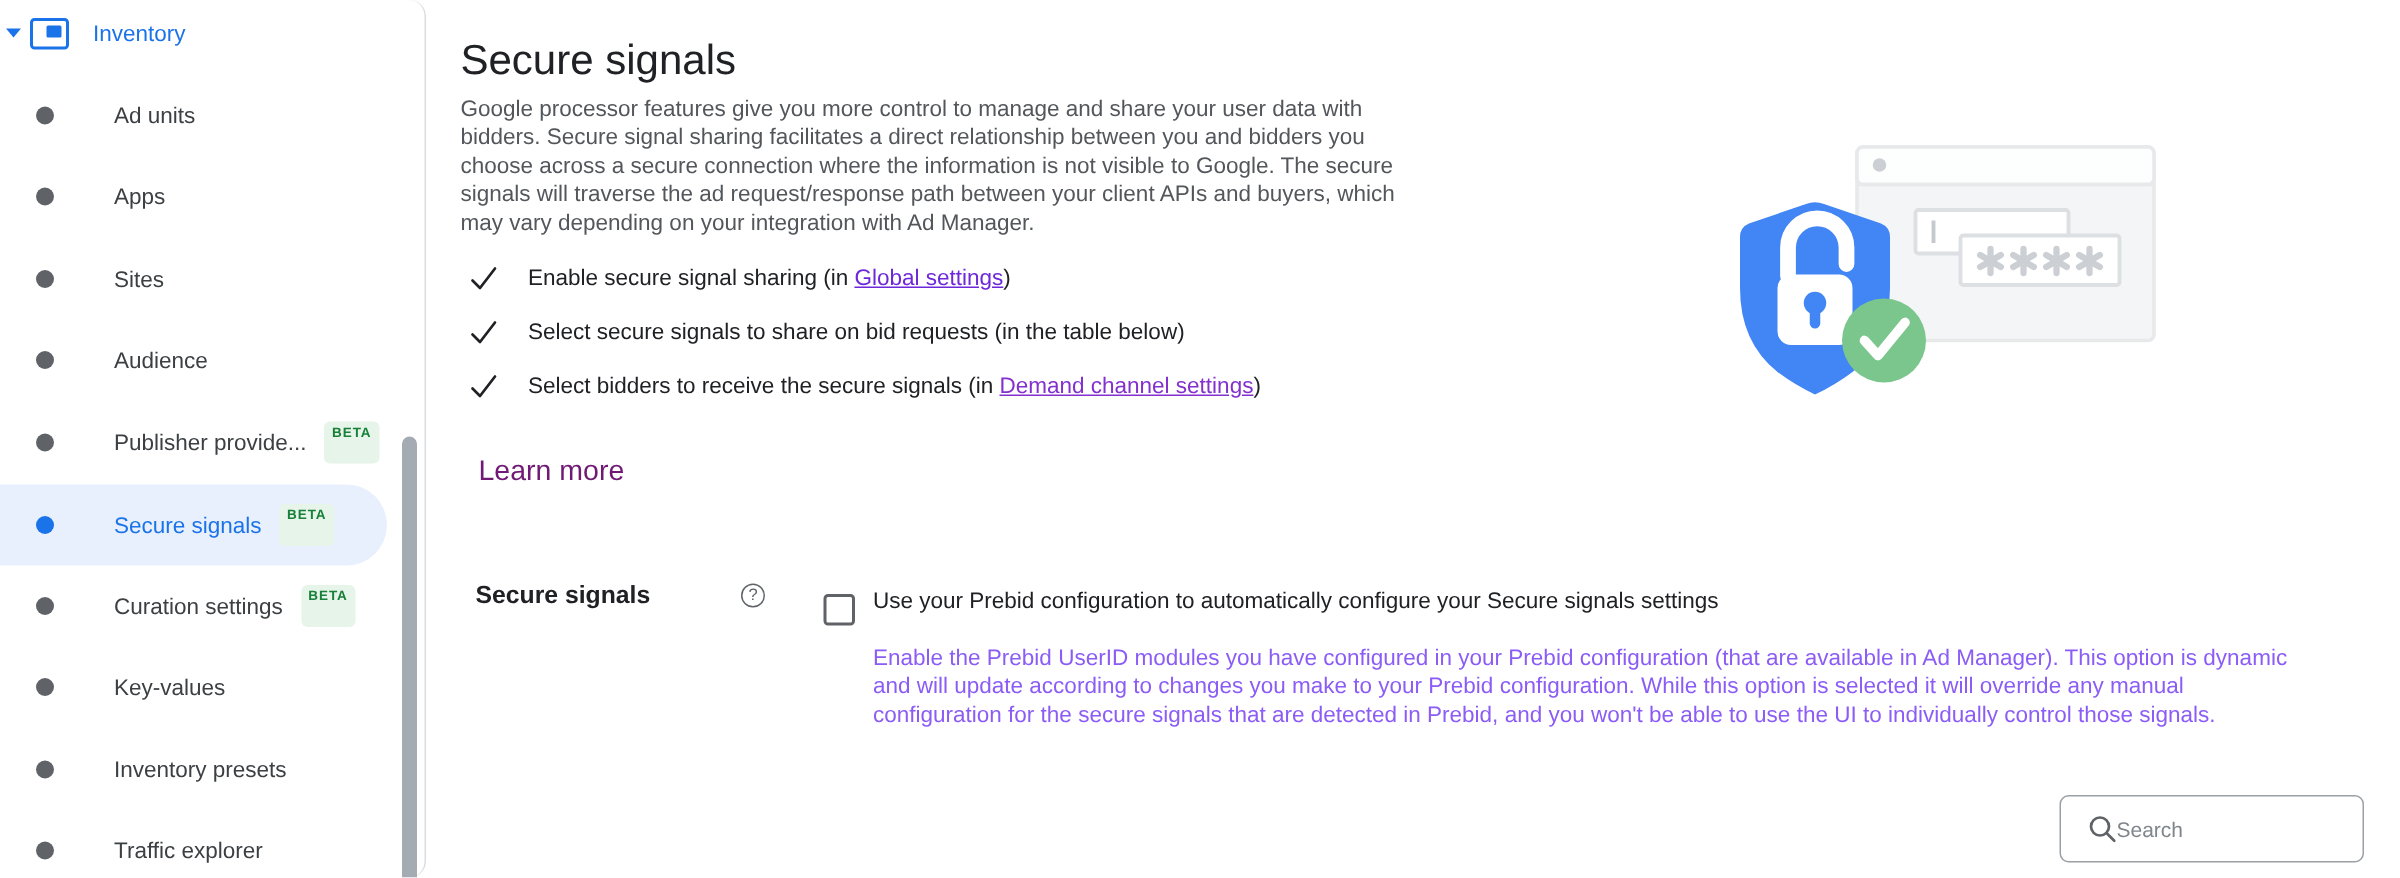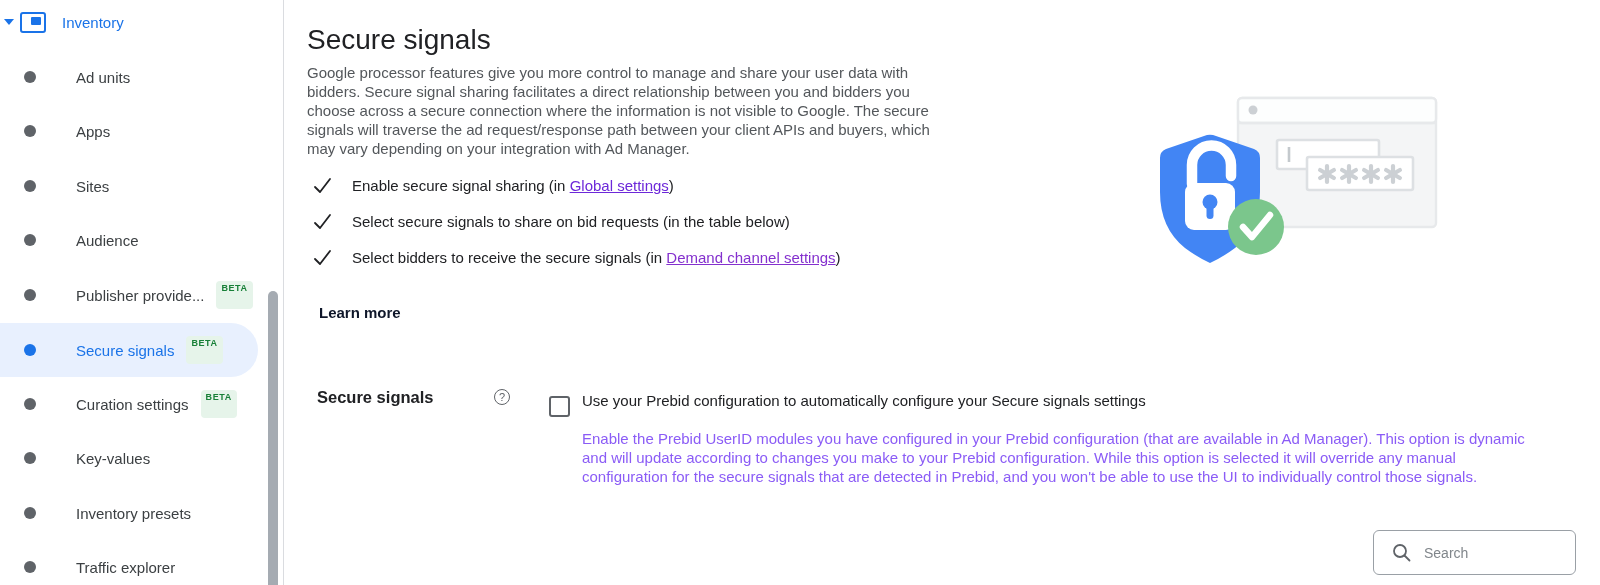--- a/index.html
+++ b/index.html
@@ -1,21 +1,21 @@
 <!DOCTYPE html>
 <html><head>
 <meta charset="utf-8">
 <style>
   * { margin:0; padding:0; box-sizing:border-box; }
   html,body { background:#fff; }
   body { font-family:"Liberation Sans","DejaVu Sans",sans-serif; }
   #frame { position:relative; width:1600px; height:585px; background:#fff; overflow:hidden; }
 
   
-  #sidebar { position:absolute; left:0; top:0; width:284px; height:585px; background:#fff; border-right:1px solid #dadce0; }
+  #sidebar { position:absolute; left:0; top:0; width:284px; height:585px; background:#fff; border-right:1px solid #dadce0;border-radius:11px; }
   .nav-row { position:absolute; left:0; width:258px; height:54px; display:flex; align-items:center; cursor:pointer; }
   .nav-row.selected { background:#e8f0fe; border-radius:0 27px 27px 0; }
   .nav-dot { width:12px; height:12px; border-radius:50%; background:#5f6368; margin-left:24px; flex:0 0 auto; }
   .nav-row.selected .nav-dot { background:#1a73e8; }
   .nav-label { margin-left:40px; font-size:15px; color:#3c4043; white-space:nowrap; }
   .nav-row.selected .nav-label { color:#1a73e8; }
   .beta-badge { margin-left:12px; font-size:9px; font-weight:bold; letter-spacing:.6px; color:#188038; background:#e6f4ea; border-radius:4px; padding:3px 5px 16px; line-height:1; flex:0 0 auto; }
   .root-row { position:absolute; left:0; top:-5px; width:258px; height:54px; display:flex; align-items:center; cursor:pointer; }
   .tree-arrow { width:0; height:0; margin-left:4px; border-left:5px solid transparent; border-right:5px solid transparent; border-top:6px solid #1a73e8; flex:0 0 auto; }
   .inv-icon { position:relative; width:26px; height:21px; border:2px solid #1a73e8; border-radius:3px; margin-left:6px; flex:0 0 auto; background:#fff; }
@@ -26,32 +26,32 @@
   
   #main { position:absolute; left:284px; top:0; width:1316px; height:585px; background:#fff; }
   #page-title { position:absolute; left:23px; top:22px; font-size:28px; line-height:36px; color:#202124; font-weight:400; }
   #intro { position:absolute; left:23px; top:63px; width:630px; font-size:15px; line-height:19px; color:#53575b; }
   .check-row { position:absolute; left:23px; display:flex; align-items:center; }
   .check-glyph { width:19px; height:19px; margin-left:6px; flex:0 0 auto; }
   .check-text { margin-left:20px; font-size:15px; color:#202124; white-space:nowrap; }
   .inline-link { text-decoration:underline; cursor:pointer; }
   .link-blue { color:#6d28d9; }
   .link-visited { color:#8430ce; }
-  #learn-more { position:absolute; left:35px; top:304px; font-size:15px; font-weight:bold; color:#0f172a; cursor:pointer; }
+  #learn-more { position:absolute; left:35px; top:304px; font-size:19px; font-weight:normal; color:#701a75; cursor:pointer; }
 
   #section-label { position:absolute; left:33px; top:388px; font-size:16.5px; font-weight:bold; color:#202124; }
   #help-icon { position:absolute; left:210px; top:389px; width:16px; height:16px; border:1.4px solid #5f6368; border-radius:50%; display:flex; align-items:center; justify-content:center; font-size:11px; color:#5f6368; cursor:pointer; }
   #prebid-checkbox { position:absolute; left:265px; top:396px; width:21px; height:21px; border:2px solid #5f6368; border-radius:3px; background:#fff; cursor:pointer; }
   #checkbox-label { position:absolute; left:298px; top:392px; font-size:15px; color:#202124; white-space:nowrap; }
   #checkbox-desc { position:absolute; left:298px; top:429px; width:950px; font-size:15px; line-height:19px; color:#8b5cf6; }
 
   
   #search-box { position:absolute; left:1089px; top:530px; width:203px; height:45px; border:1px solid #9aa0a6; border-radius:6px; background:#fff; display:flex; align-items:center; }
   #search-box svg { margin-left:18px; flex:0 0 auto; }
-  #search-input { border:none; outline:none; margin-left:13px; width:140px; font-size:14px; color:#3c4043; font-family:"Liberation Sans",sans-serif; background:transparent; }
+  #search-input { border:none; outline:none; width:140px; font-size:14px; color:#3c4043; font-family:"Liberation Sans",sans-serif; background:transparent; }
   #search-input::placeholder { color:#80868b; }
 
   
   #illustration { position:absolute; left:856px; top:88px; }
 </style>
 </head>
 <body>
 
 <div id="frame">
 

